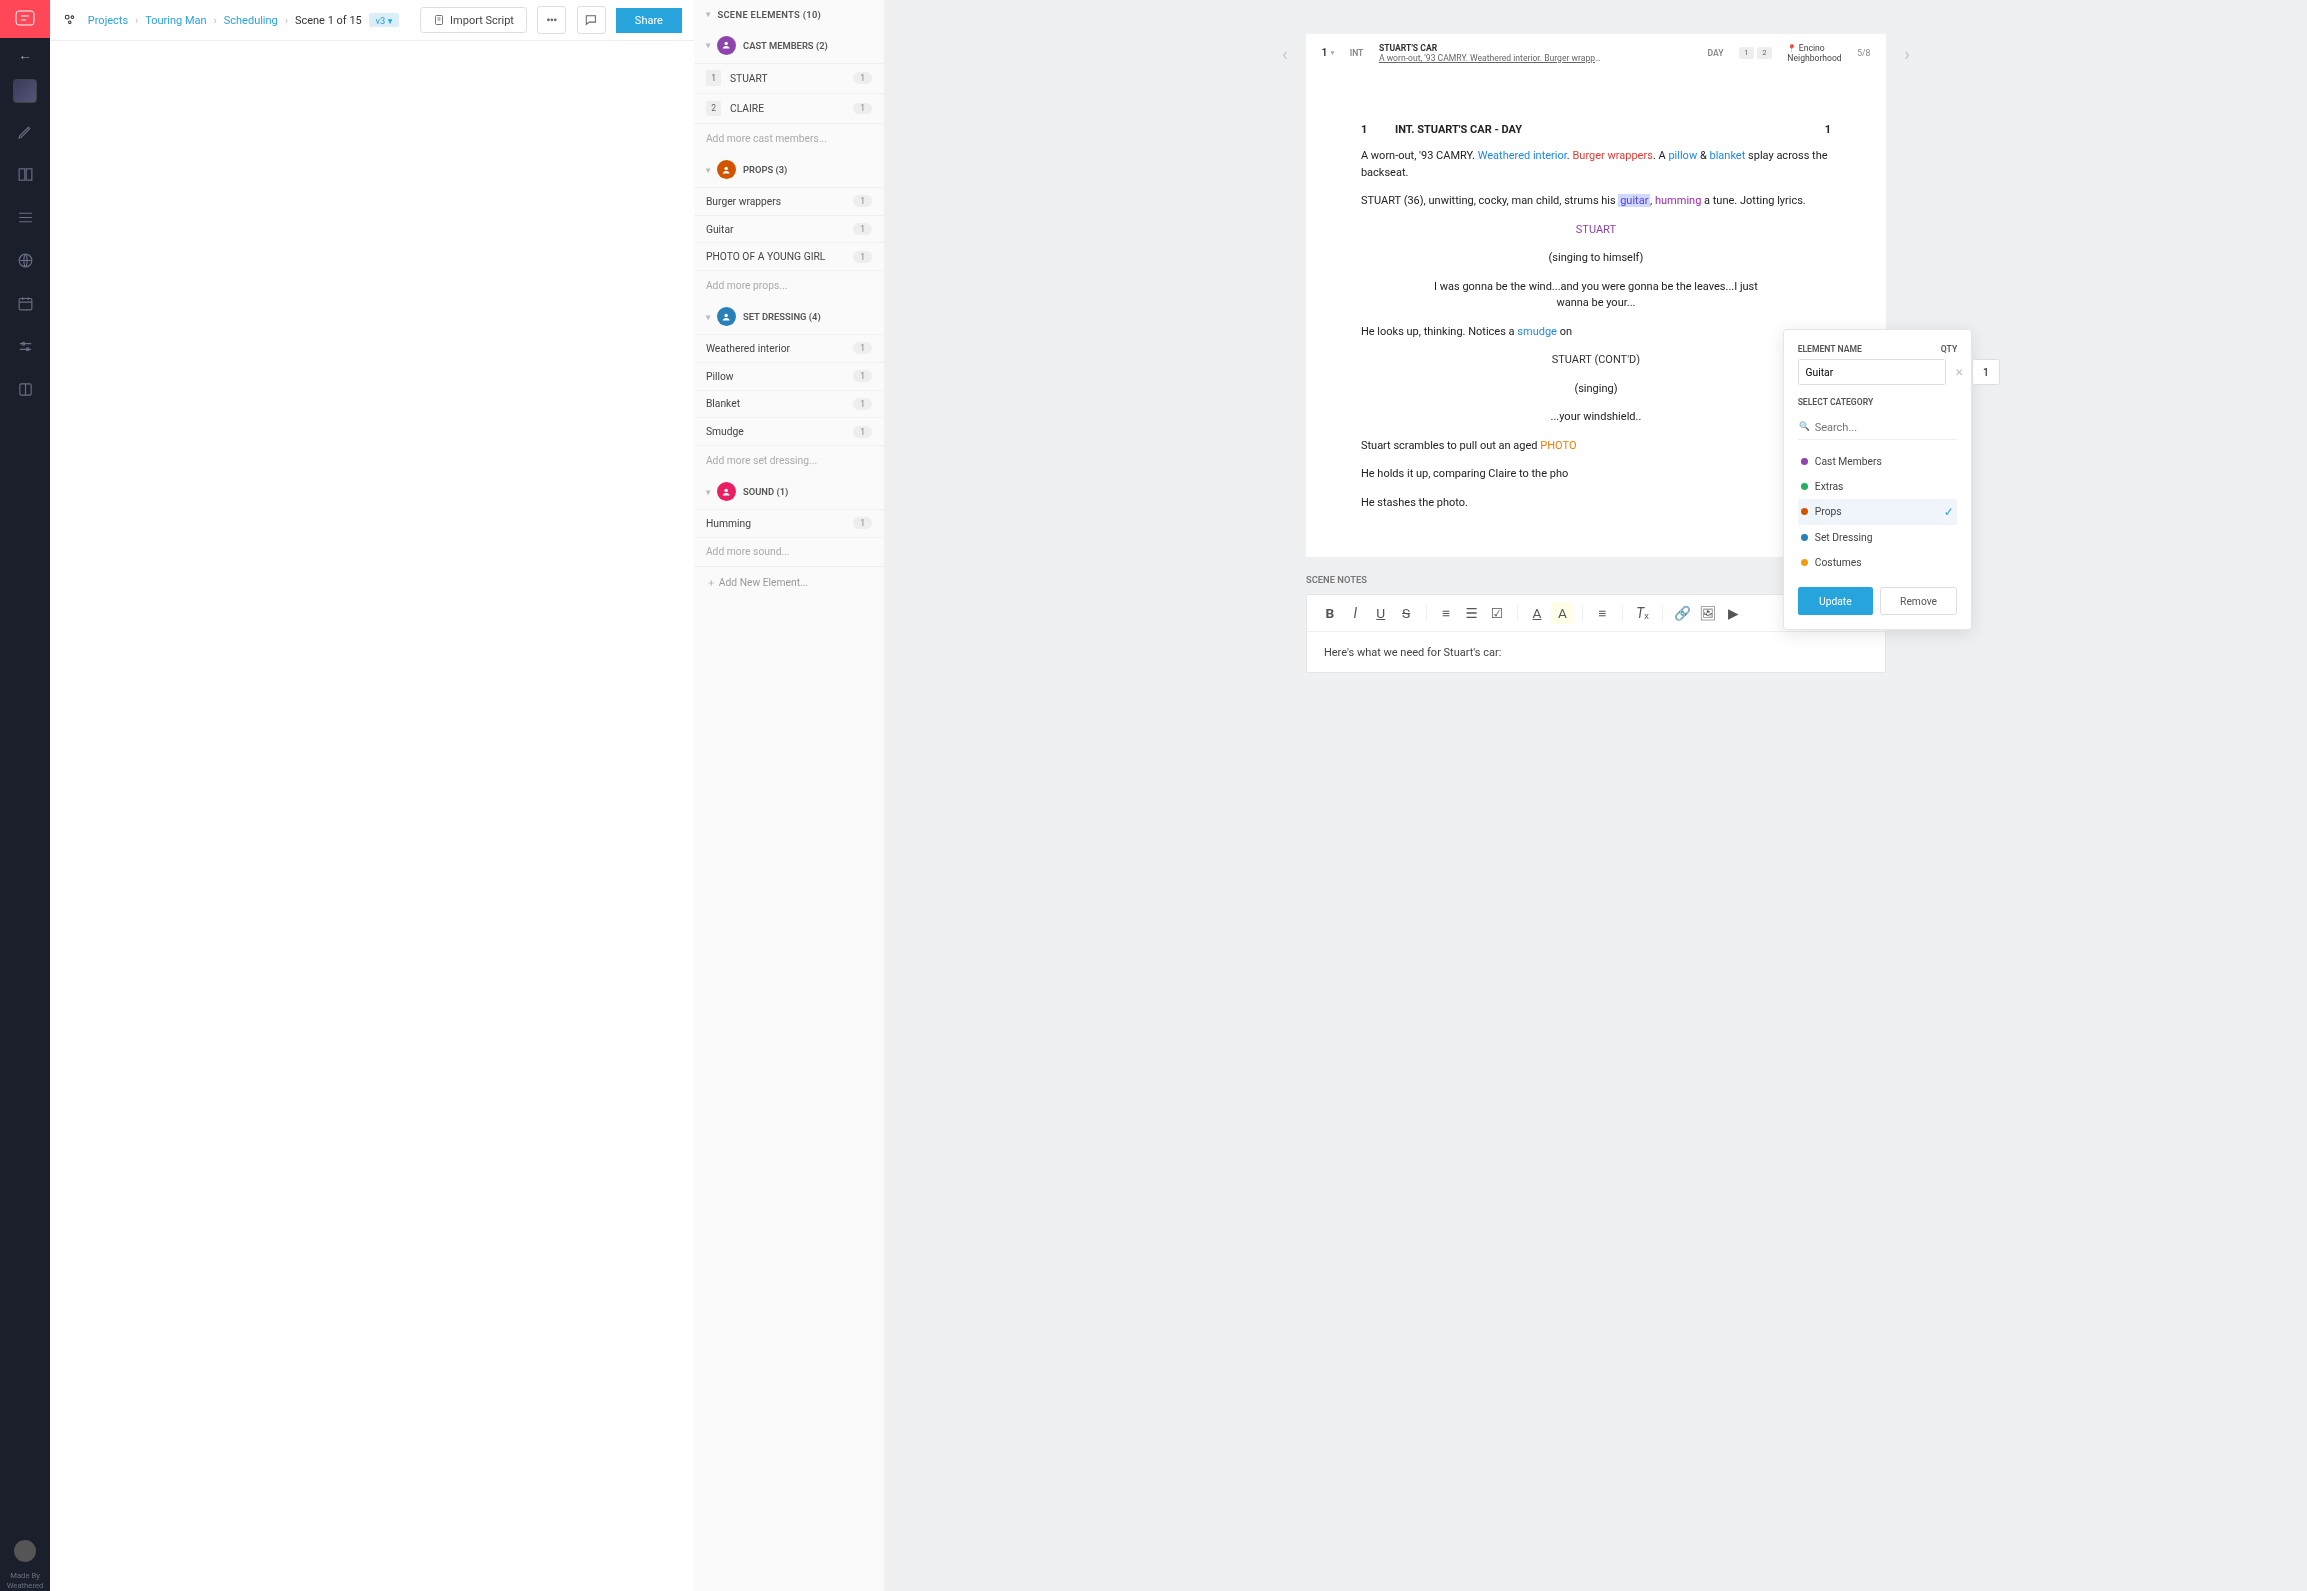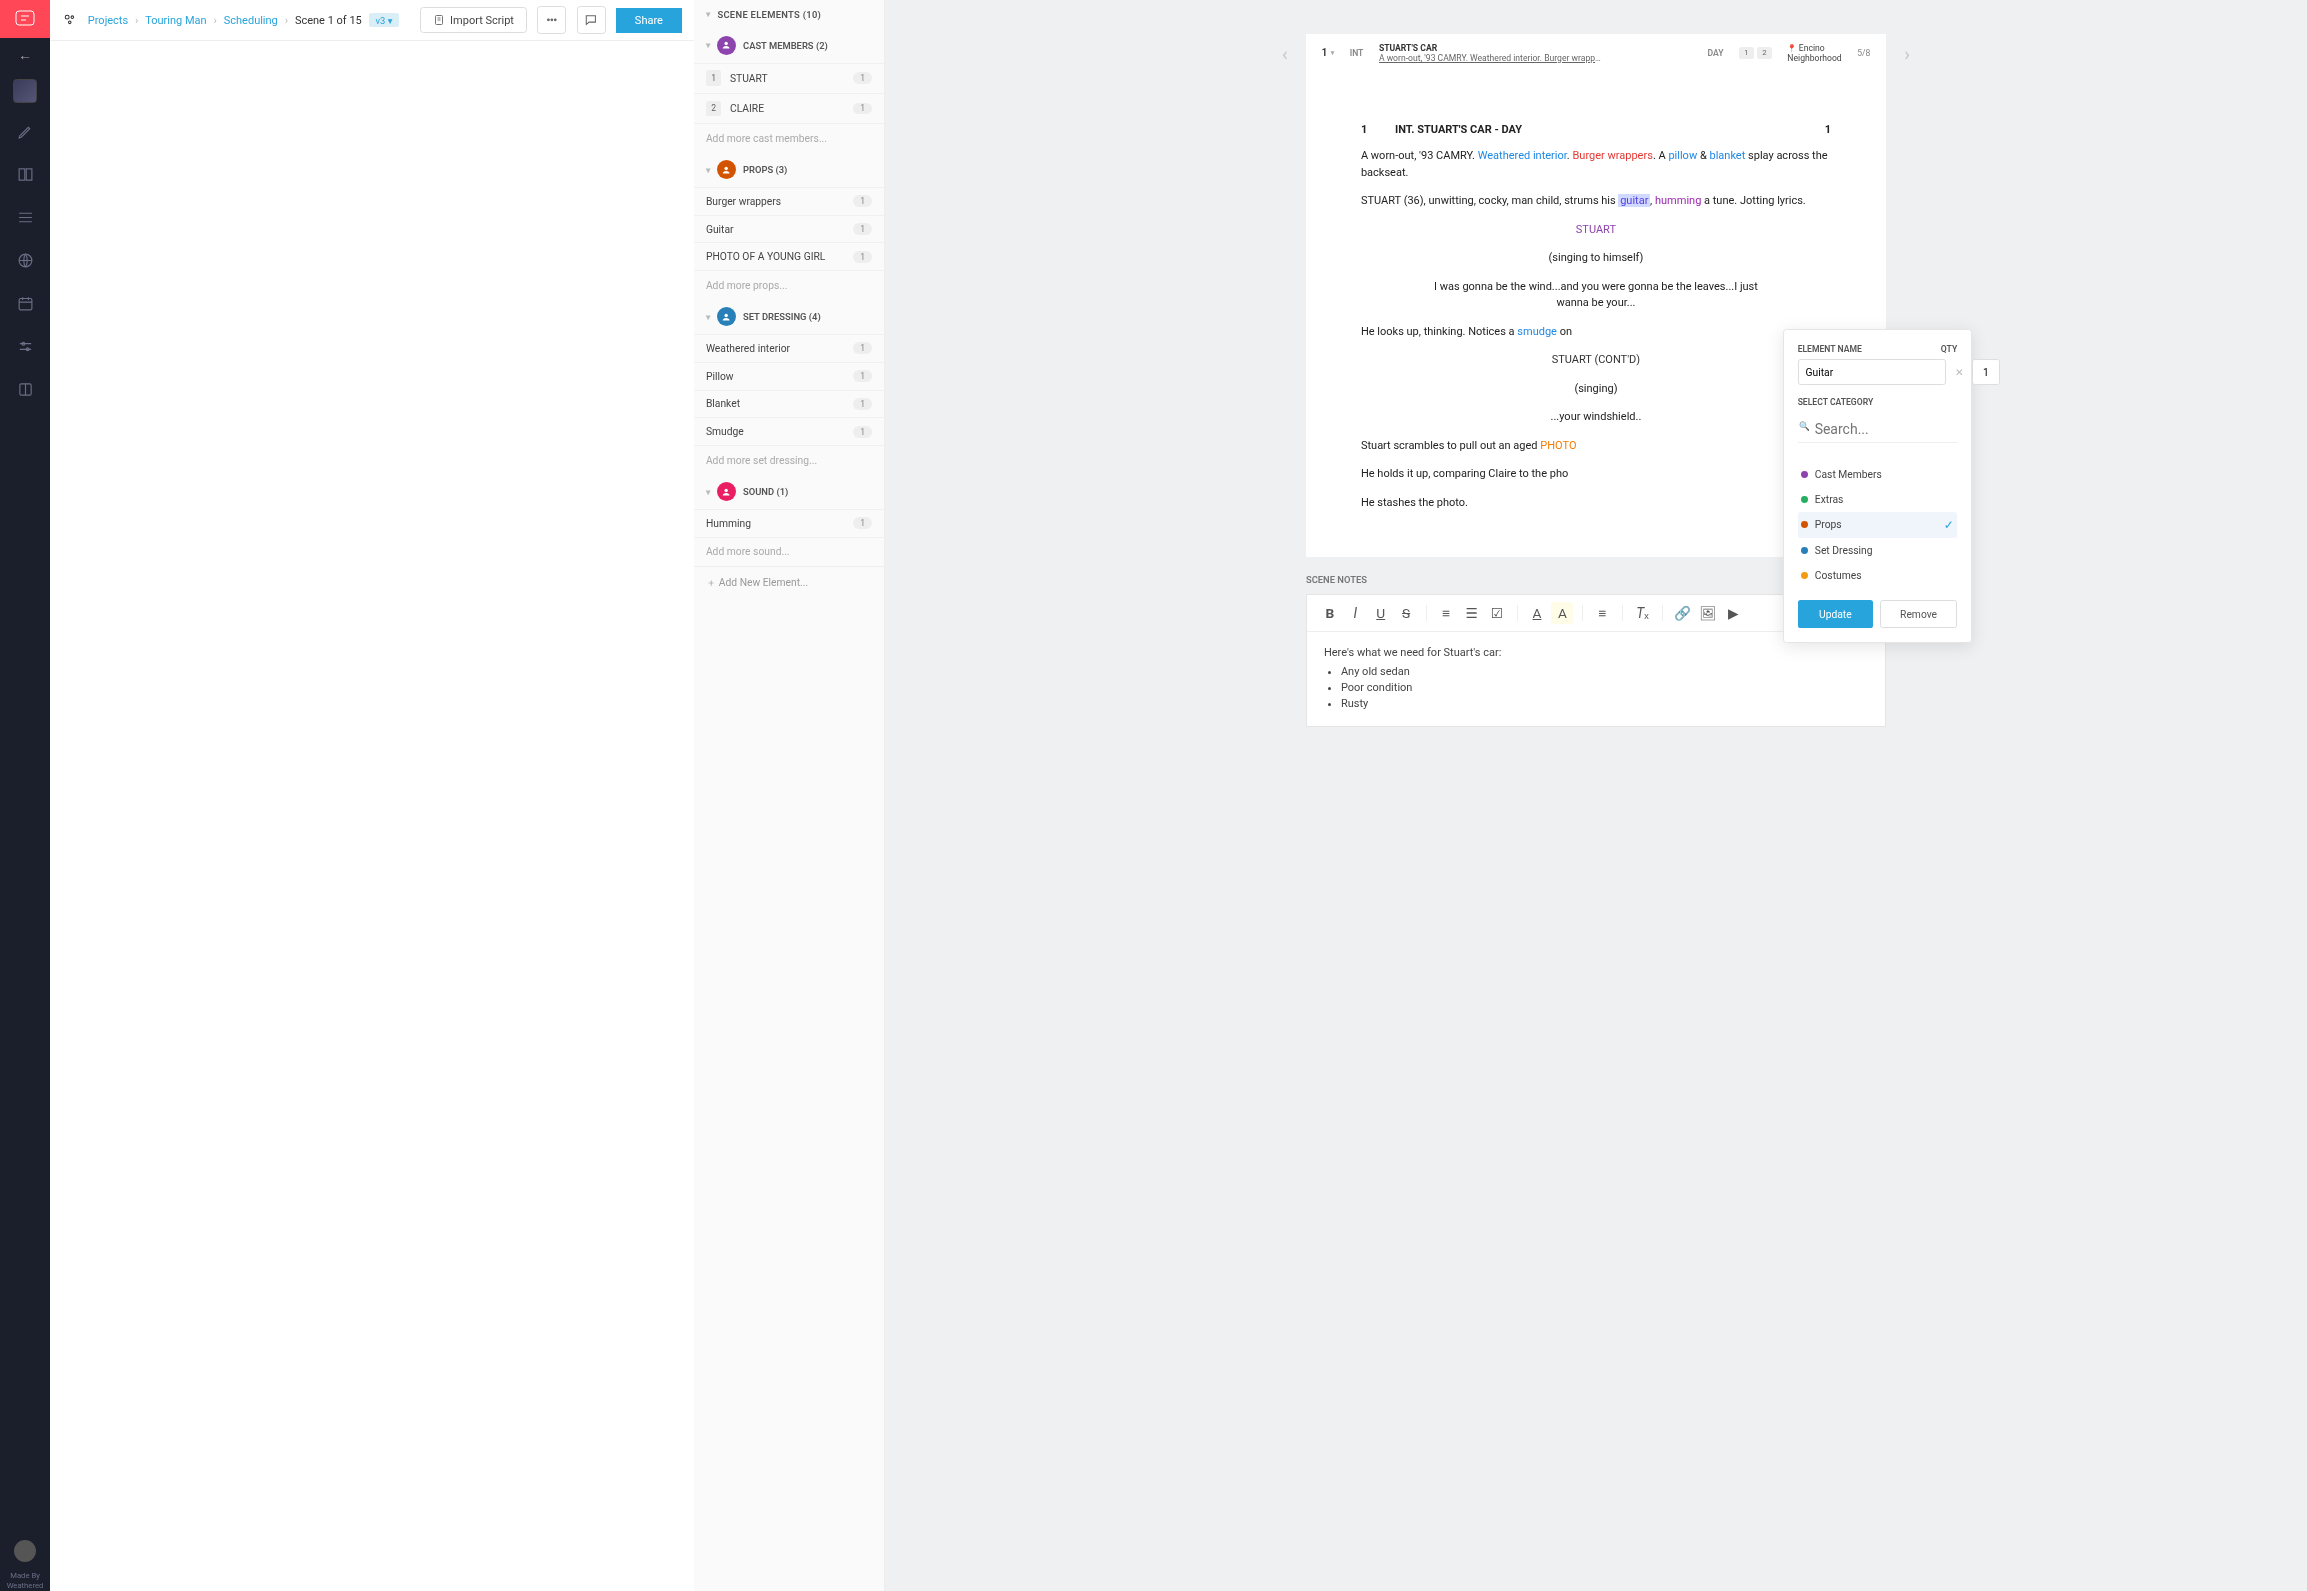--- a/index.html
+++ b/index.html
@@ -88,21 +88,21 @@
 .page .hl-sel { background:#d0d9ff; color:#5a3de0; padding:0 1.7px; }
 
 
 .popover { position:absolute; top:258px; right:-86px; width:189px; background:#fff; border:0.9px solid #e5e5e5; border-radius:3.4px; box-shadow:0 3.4px 17px rgba(0,0,0,0.1); padding:13.7px; z-index:10; }
 .popover .lblrow { display:flex; justify-content:space-between; font-size:8.6px; font-weight:600; color:#555; margin-bottom:5.2px; }
 .popover .inrow { display:flex; gap:5.2px; margin-bottom:12px; }
 .popover .inrow input[type=text] { flex:1; border:0.9px solid #ddd; padding:5.2px 6.9px; font-size:10.3px; border-radius:2.6px; }
 .popover .inrow .qtyin { width:27.5px; border:0.9px solid #ddd; padding:5.2px 3.4px; font-size:10.3px; text-align:center; border-radius:2.6px; }
 .popover .clearbtn { border:none; background:none; color:#bbb; font-size:10.3px; cursor:pointer; padding:0 3.4px; }
 .popover .catlbl { font-size:8.6px; font-weight:600; color:#555; margin-bottom:8.6px; }
-.popover .search { width:100%; border:none; border-bottom:0.9px solid #eee; padding:5.2px 3.4px 5.2px 17px; font-size:14px; margin-bottom:19px; background:transparent; }
+.popover .search { width:100%; border:none; border-bottom:0.9px solid #eee; padding:5.2px 3.4px 5.2px 17px; font-size:11px; margin-bottom:9px; background:transparent; }
 .popover .srchwrap { position:relative; }
 .popover .srchwrap::before { content:"🔍"; position:absolute; left:1.7px; top:5.2px; font-size:8.6px; color:#aaa; }
 .popover .catlist { max-height:137px; overflow-y:auto; }
 .popover .catitem { display:flex; align-items:center; gap:6.9px; padding:6px 3.4px; font-size:10.3px; color:#444; cursor:pointer; border-radius:2.6px; }
 .popover .catitem.sel { background:#f0f4fb; }
 .popover .catitem .cdot { width:6.9px; height:6.9px; border-radius:50%; }
 .popover .catitem .check { margin-left:auto; color:#28a4dd; font-size:12px; }
 .popover .actions { display:flex; gap:6.9px; margin-top:12px; }
 .popover .actions .upd { flex:1; background:#28a4dd; color:#fff; border:none; padding:6.9px; border-radius:2.6px; font-size:10.3px; cursor:pointer; }
 .popover .actions .rem { flex:1; background:#fff; color:#555; border:0.9px solid #ddd; padding:6.9px; border-radius:2.6px; font-size:10.3px; cursor:pointer; }
@@ -447,25 +447,20 @@
               <div class="tsep"></div>
               <div class="tbtn"><i>T</i>ₓ</div>
               <div class="tsep"></div>
               <div class="tbtn">🔗</div>
               <div class="tbtn">🖼</div>
               <div class="tbtn">▶</div>
               <div class="tbtn save">💾</div>
             </div>
             <div class="nbody">
               <div>Here's what we need for Stuart's car:</div>
-              <ul id="noteslist">
-                  <li>Any old sedan</li>
-                  <li>Poor condition</li>
-                  <li>Rusty</li>
-                </ul>
             </div>
           </div>
         </div>
       </div>
     </div>
   </div>
 </div>
 
 
 </body></html>

